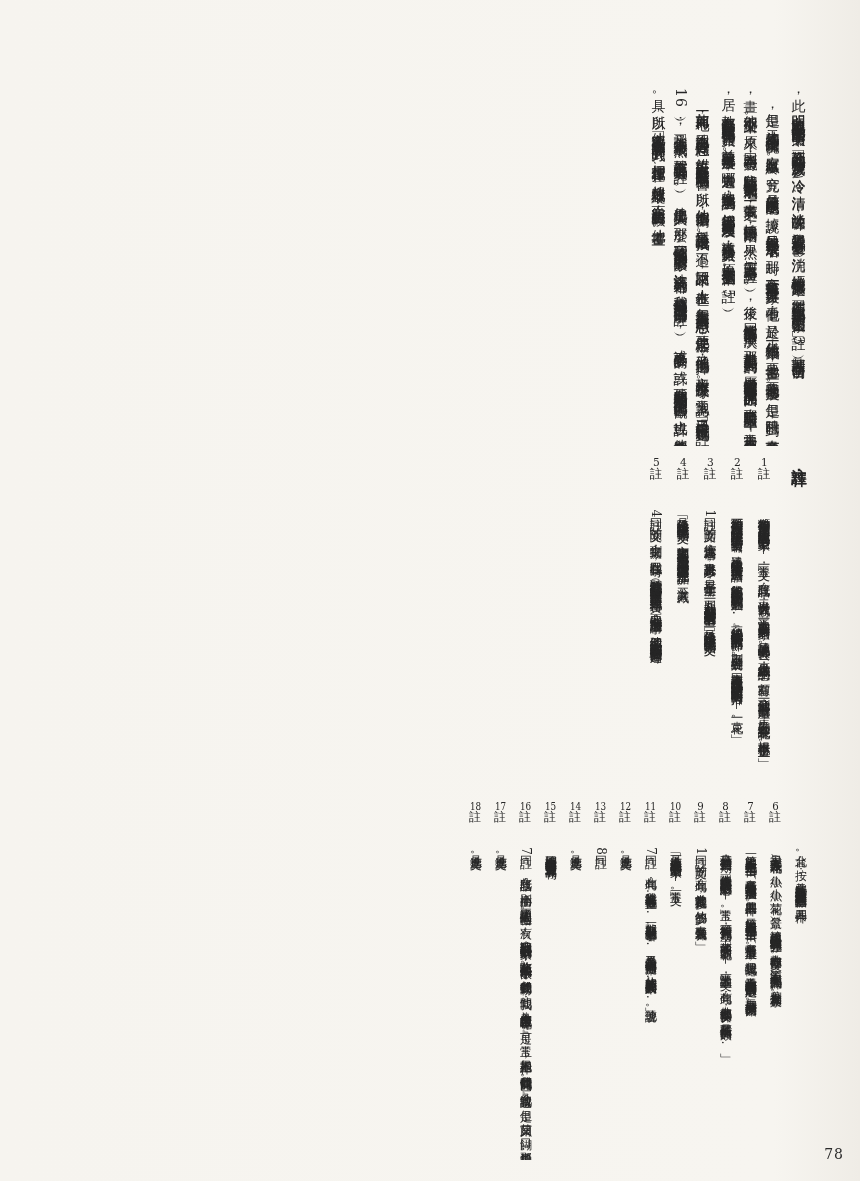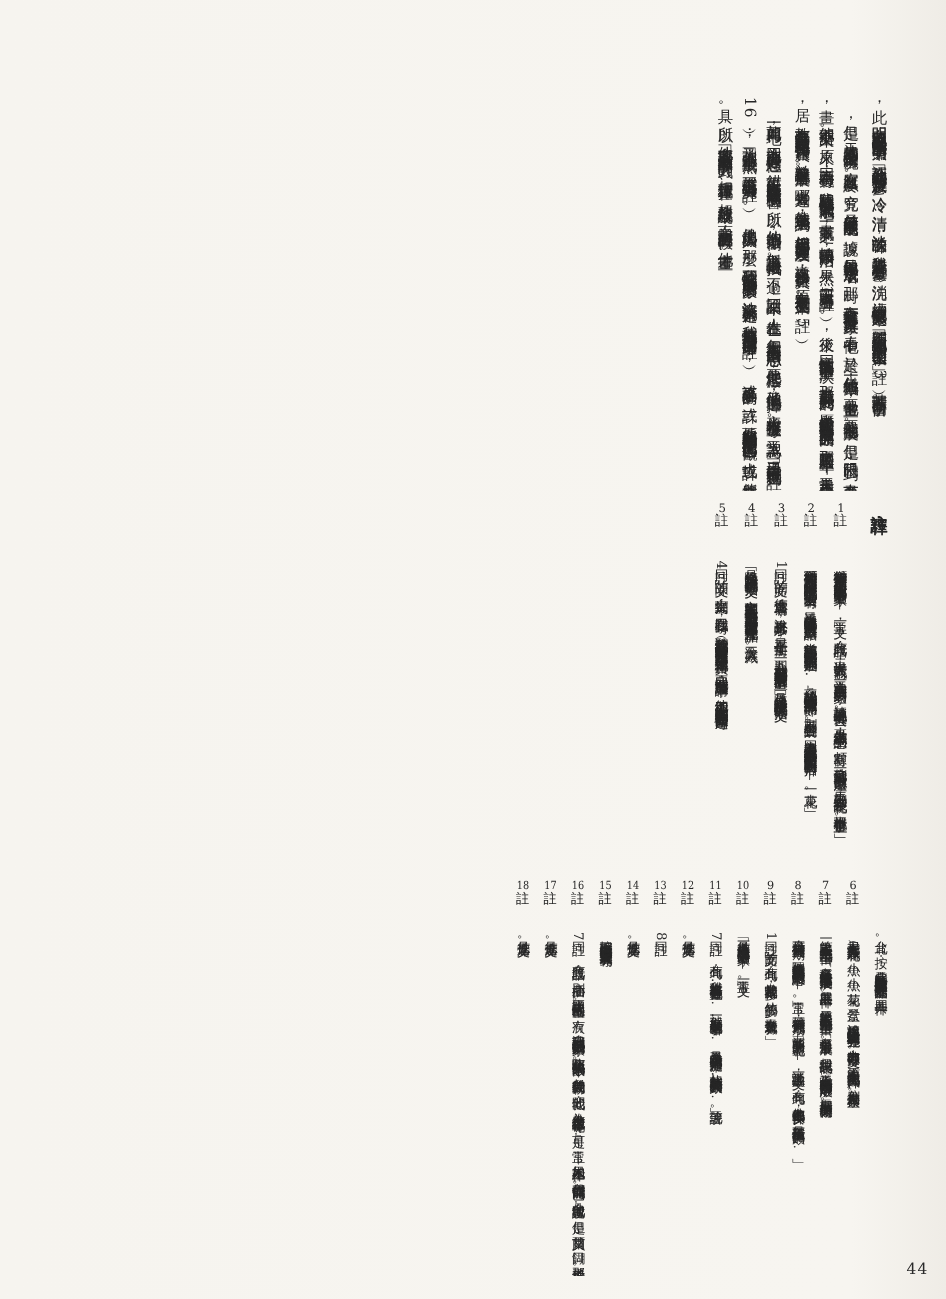--- a/index.html
+++ b/index.html
@@ -175,15 +175,15 @@
     <div class="note">
       <span class="note-label"><span>註</span><span class="note-num">17</span></span>
       <span class="note-text">見席德進文。</span>
     </div>
     <div class="note">
       <span class="note-label"><span>註</span><span class="note-num">18</span></span>
       <span class="note-text">見席德進文。</span>
     </div>
   </div>
 
-  <div class="page-number">44</div>
+  <div class="page-number">78</div>
 
 </div>
 
 </body></html>

